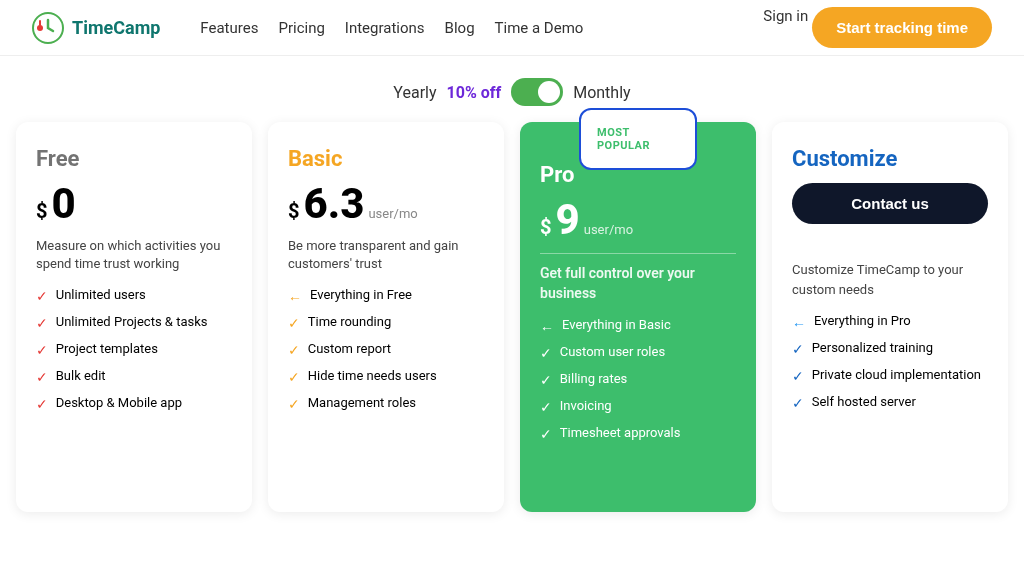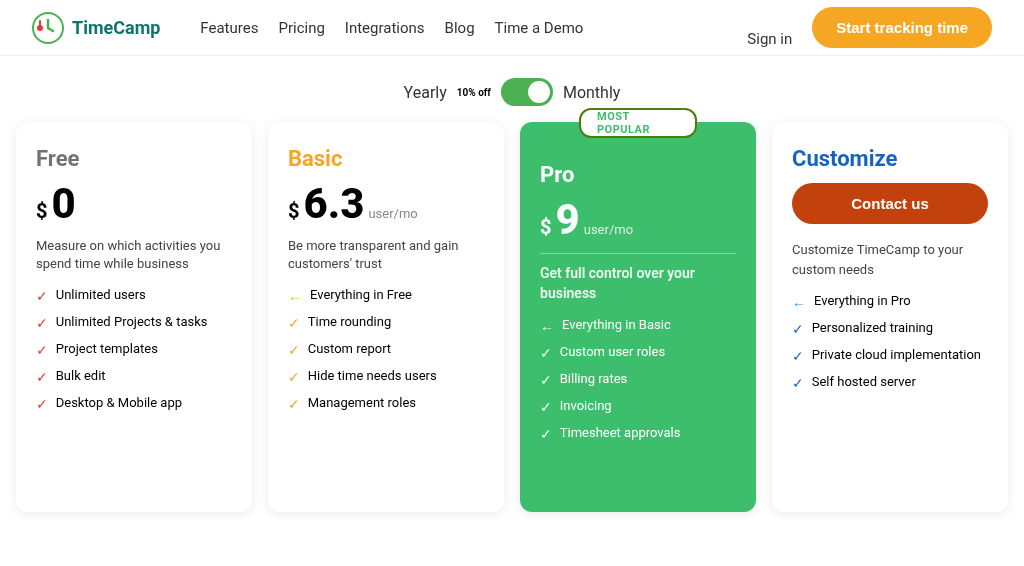--- a/index.html
+++ b/index.html
@@ -7,34 +7,34 @@
 
     
     .navbar {
       display: flex; align-items: center; padding: 0 32px; height: 56px;
       border-bottom: 1px solid #eee;
     }
     .logo { display: flex; align-items: center; gap: 8px; font-weight: 700; font-size: 18px; color: #0f766e; margin-right: 40px; }
     .logo-icon { width: 32px; height: 32px; }
     .nav-links { display: flex; gap: 20px; flex: 1; }
     .nav-link { text-decoration: none; color: #333; font-size: 15px; cursor: pointer; }
-    .nav-right { display: flex; align-items: flex-end; gap: 20px; }
+    .nav-right { display: flex; align-items: flex-start; gap: 4px; }
     .sign-in { text-decoration: none; color: #333; font-size: 15px; }
     .cta-btn {
       background: #f5a623; color: #fff; border: none; border-radius: 28px;
       padding: 12px 24px; font-size: 15px; font-weight: 600; cursor: pointer;
     }
 
     
     .billing-row {
       display: flex; align-items: center; justify-content: center;
       gap: 10px; padding: 22px 0 16px;
     }
     .billing-label { font-size: 16px; color: #333; }
-    .discount { color: #000000; font-weight: 700; font-size: 10px; }
+    .discount { color: #6d28d9; font-weight: 700; font-size: 16px; }
     .toggle-wrap {
       width: 52px; height: 28px; background: #4caf50; border-radius: 14px;
       position: relative; cursor: pointer;
     }
     .toggle-knob {
       width: 22px; height: 22px; background: #fff; border-radius: 50%;
       position: absolute; top: 3px; right: 3px;
     }
 
     
@@ -44,22 +44,22 @@
     .card {
       background: #fff; border-radius: 12px; box-shadow: 0 2px 12px rgba(0,0,0,0.08);
       padding: 24px 20px; flex: 1; min-height: 390px;
     }
     .card.pro {
       background: #3dbe6c; color: #fff; position: relative; padding-top: 40px;
     }
     .most-popular-badge {
       position: absolute; top: -14px; left: 50%; transform: translateX(-50%);
       background: #fff; color: #3dbe6c; font-size: 11px; font-weight: 700;
-      padding: 0 16px; border-radius: 12px; letter-spacing: 0.5px;
-      border: 2px solid #4d7c0f;
+      padding: 16px 16px; border-radius: 12px; letter-spacing: 0.5px;
+      border: 2px solid #1d4ed8;
     }
     .plan-name { font-size: 22px; font-weight: 700; margin-bottom: 12px; }
     .plan-name.free { color: #737373; }
     .plan-name.basic { color: #f5a623; }
     .plan-name.pro-name { color: #fff; }
     .plan-name.enterprise { color: #1565c0; }
 
     .price-row { display: flex; align-items: baseline; gap: 4px; margin-bottom: 12px; }
     .currency { font-size: 20px; font-weight: 700; }
     .amount { font-size: 42px; font-weight: 800; line-height: 1; }
@@ -76,25 +76,25 @@
     .feature-icon { font-size: 14px; flex-shrink: 0; margin-top: 1px; }
     .check-red { color: #e53935; }
     .check-orange { color: #f5a623; }
     .check-white { color: #fff; }
     .arrow-orange { color: #f5a623; }
     .arrow-white { color: #fff; }
     .check-blue { color: #1565c0; }
     .arrow-blue { color: #2196f3; }
 
     .contact-btn {
-      background: #c2410c; color: #fff; border: none; border-radius: 28px;
+      background: #0f172a; color: #fff; border: none; border-radius: 28px;
       padding: 12px 0; font-size: 15px; font-weight: 600; cursor: pointer;
-      width: 100%; margin-bottom: 16px;
-    }
-    .enterprise-desc { font-size: 13px; color: #444; margin-bottom: 14px; line-height: 1.5; }
+      width: 100%; margin-bottom: 8px;
+    }
+    .enterprise-desc { font-size: 13px; color: #444; margin-bottom: 14px; line-height: 1.5; margin-top: 28px; }
   </style>
 </head>
 <body>
 
 <nav class="navbar">
   <div class="logo">
     <svg class="logo-icon" viewBox="0 0 32 32" fill="none">
       <circle cx="16" cy="16" r="15" stroke="#4caf50" stroke-width="2" fill="none"></circle>
       <path d="M16 8 v8 l5 3" stroke="#4caf50" stroke-width="2.5" stroke-linecap="round" fill="none"></path>
       <circle cx="8" cy="16" r="3" fill="#e53935"></circle>
@@ -125,21 +125,21 @@
 </div>
 
 <div class="cards-area">
 
   <div class="card">
     <div class="plan-name free">Free</div>
     <div class="price-row">
       <span class="currency">$</span>
       <span class="amount">0</span>
     </div>
-    <div class="plan-desc">Measure on which activities you spend time while business</div>
+    <div class="plan-desc">Measure on which activities you spend time trust working</div>
     <ul class="feature-list">
       <li class="feature-item">
         <span class="feature-icon check-red">✓</span>
         <span>Unlimited users</span>
       </li>
       <li class="feature-item">
         <span class="feature-icon check-red">✓</span>
         <span>Unlimited Projects &amp; tasks</span>
       </li>
       <li class="feature-item">

